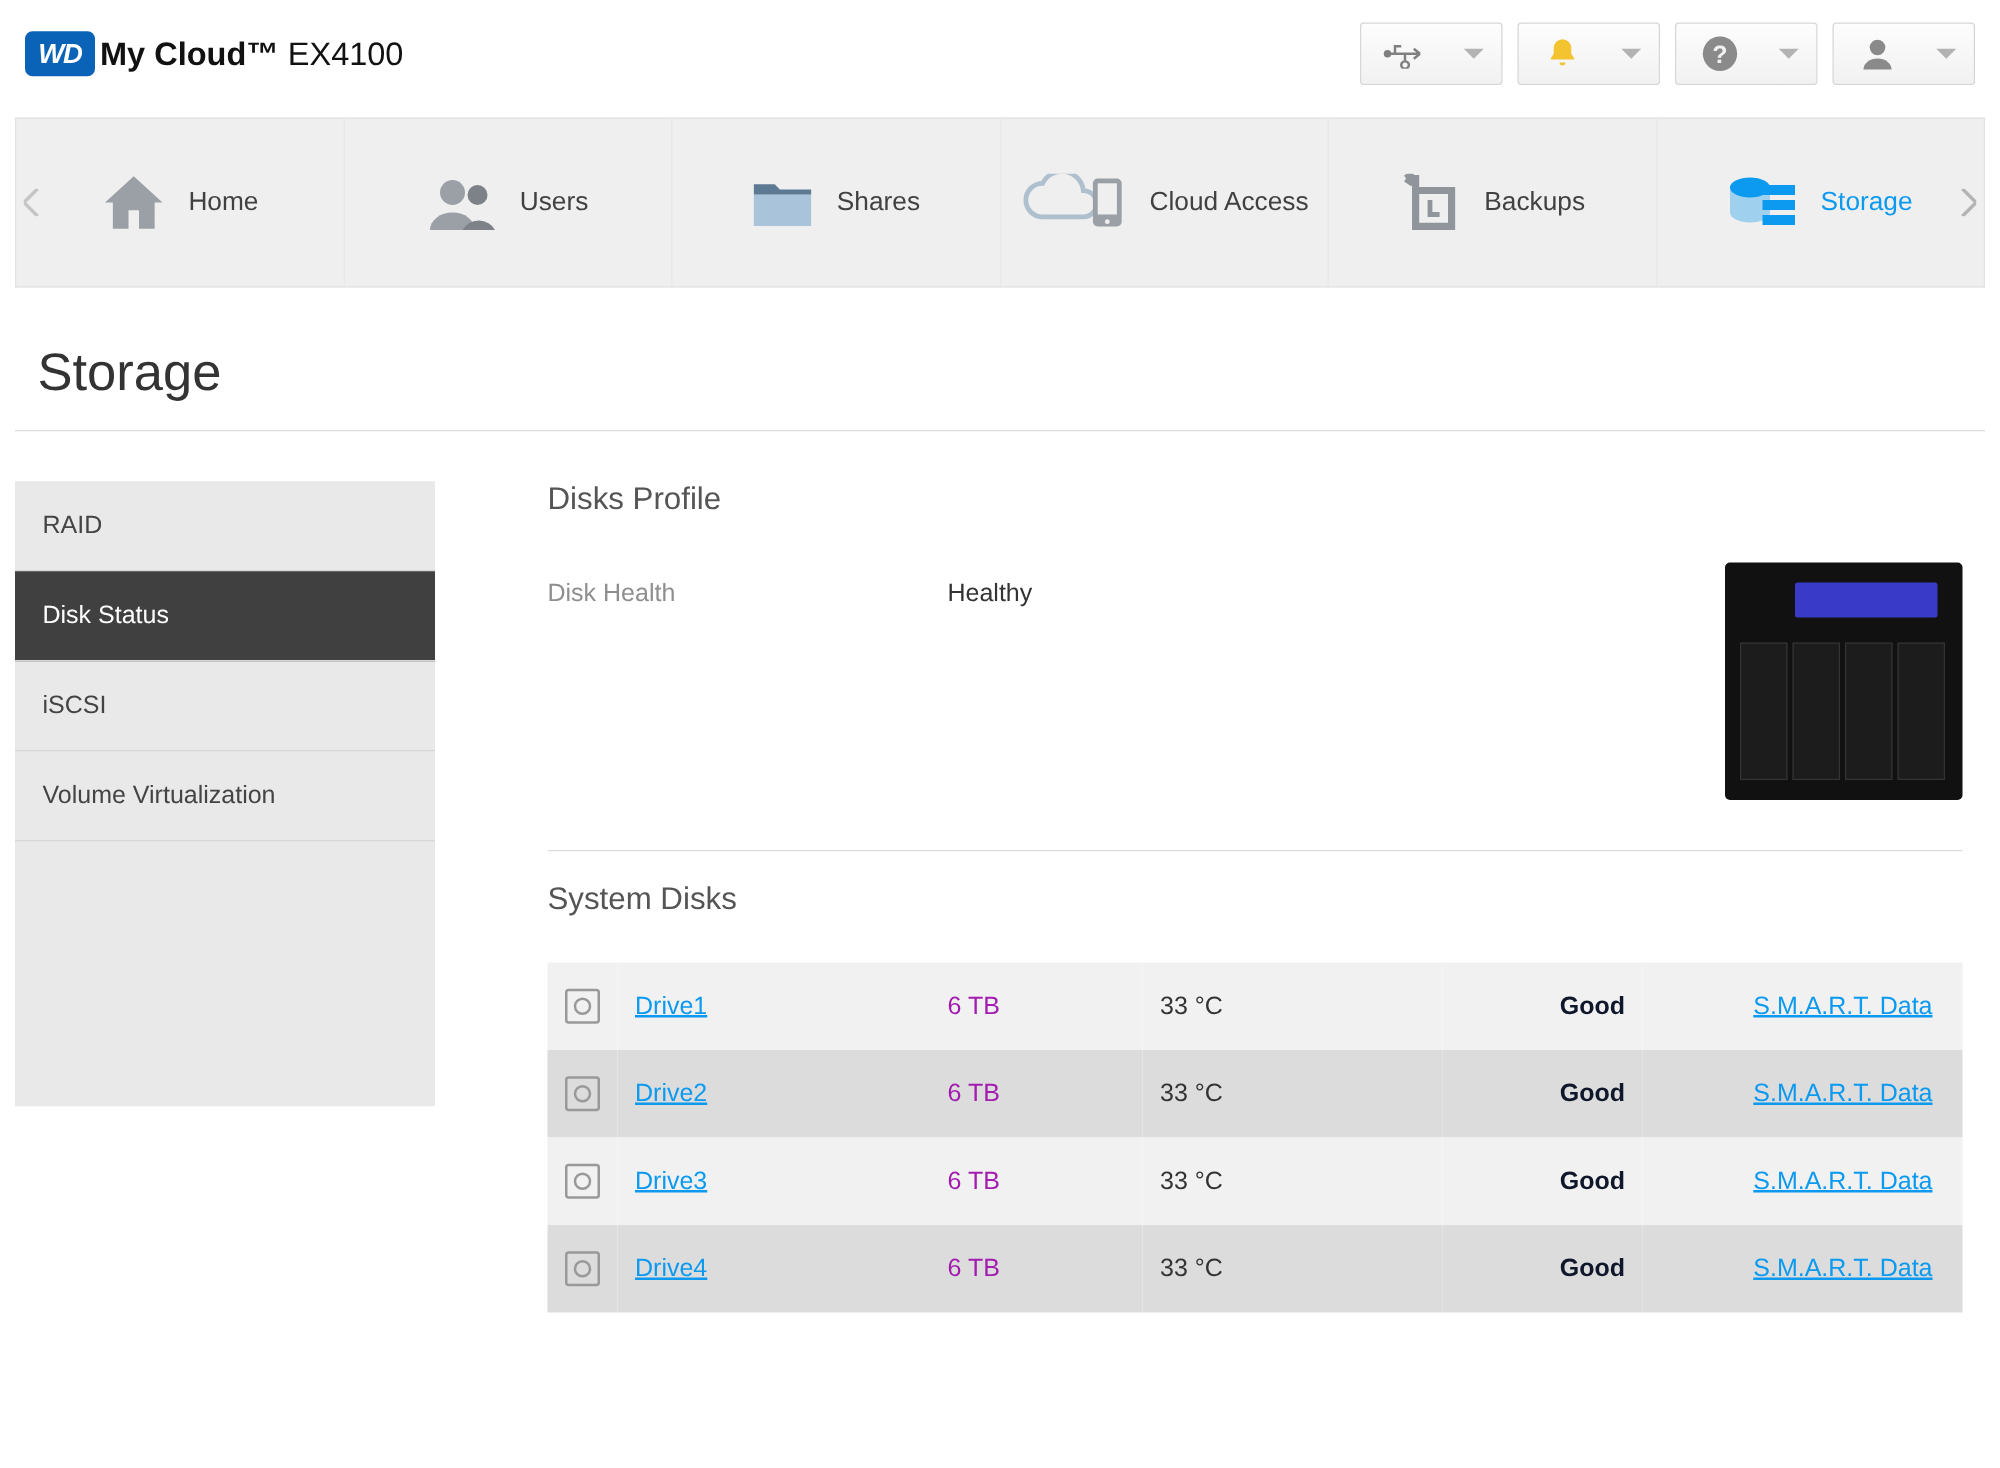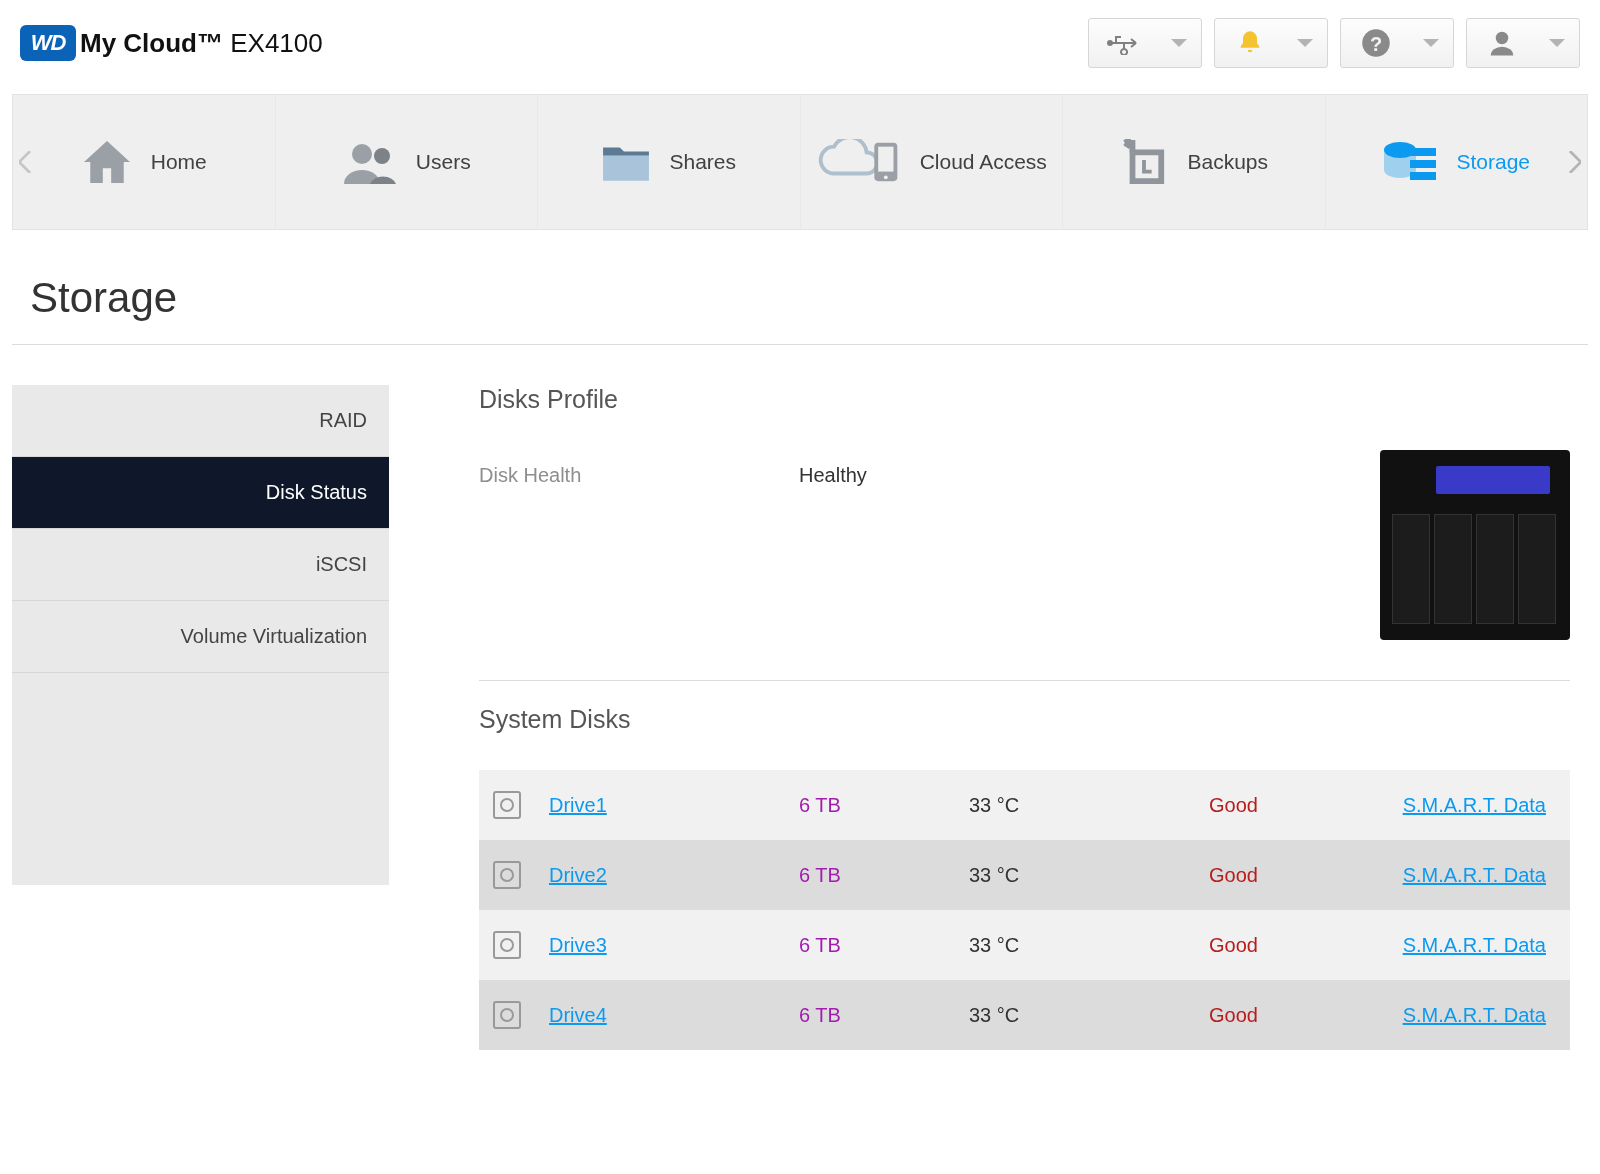--- a/index.html
+++ b/index.html
@@ -106,35 +106,34 @@
     margin: 0 12px;
   }
 
   
   .body {
     display: flex;
     padding: 40px 12px 30px;
     gap: 90px;
   }
   .sidebar {
-    width: 377px;
+    width: 336px;
     background: #e9e9e9;
     align-self: flex-start;
     min-height: 500px;
-    text-align: right;
   }
   .sidebar-item {
     padding: 24px 22px;
     font-size: 20px;
     color: #444;
     border-bottom: 1px solid #d7d7d7;
     cursor: pointer;
   }
   .sidebar-item.active {
-    background: #0f172a;
+    background: #404040;
     color: #fff;
   }
 
   .main { flex: 1; padding-right: 18px; }
   .section-title {
     font-size: 25px;
     font-weight: 400;
     color: #555;
     margin-bottom: 36px;
   }
@@ -181,21 +180,21 @@
   
   .disk-table { width: 100%; border-collapse: collapse; margin-top: 22px; }
   .disk-table tr { height: 70px; font-size: 20px; }
   .disk-table tr:nth-child(odd) { background: #f1f1f1; }
   .disk-table tr:nth-child(even) { background: #dcdcdc; }
   .disk-table td { padding: 0 14px; vertical-align: middle; }
   .disk-table td.icon-cell { width:46px; }
   .disk-table td.name-cell { width:250px; }
   .disk-table td.size-cell { width:170px; color:#a21caf; }
   .disk-table td.temp-cell { width:240px; color:#333; }
-  .disk-table td.status-cell { width:160px; text-align:left; color:#b91c1c; }
+  .disk-table td.status-cell { width:160px; text-align:right; color:#0f172a;font-weight:bold; }
   .disk-table td.smart-cell { text-align:right; padding-right:24px; }
   .disk-icon {
     width:28px; height:28px; border:2px solid #999; border-radius:3px;
     display:inline-flex; align-items:center; justify-content:center;
   }
   .disk-icon::after{ content:""; width:10px; height:10px; border:2px solid #999; border-radius:50%; }
   .link {
     color: #0b9af0;
     text-decoration: underline;
     cursor: pointer;

